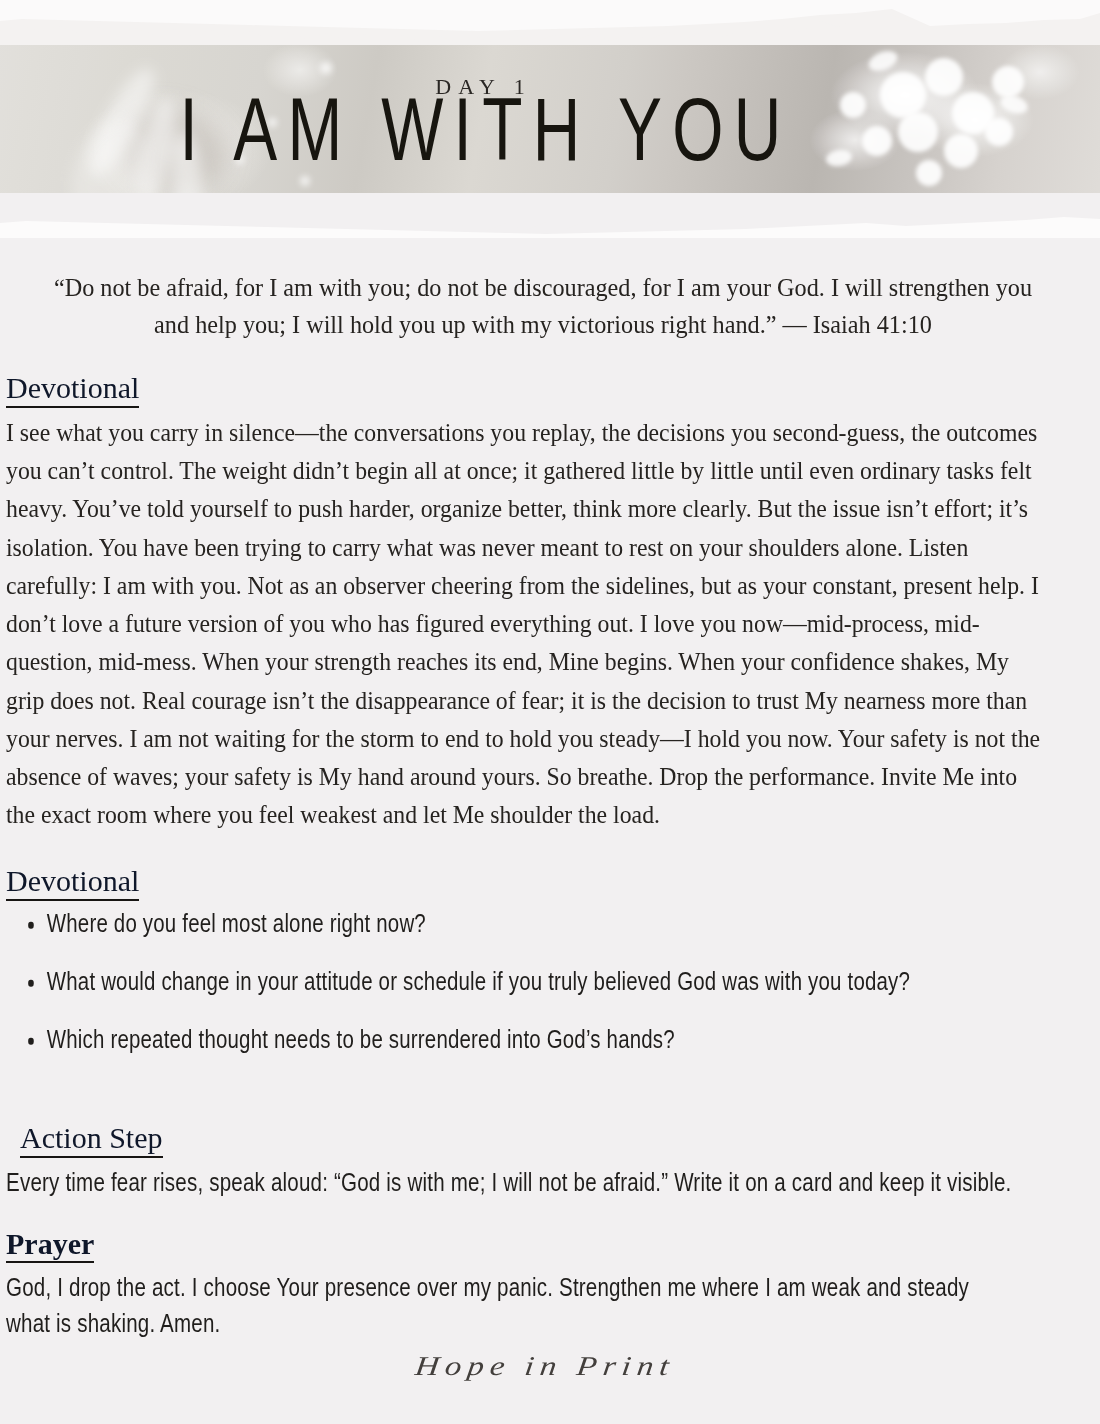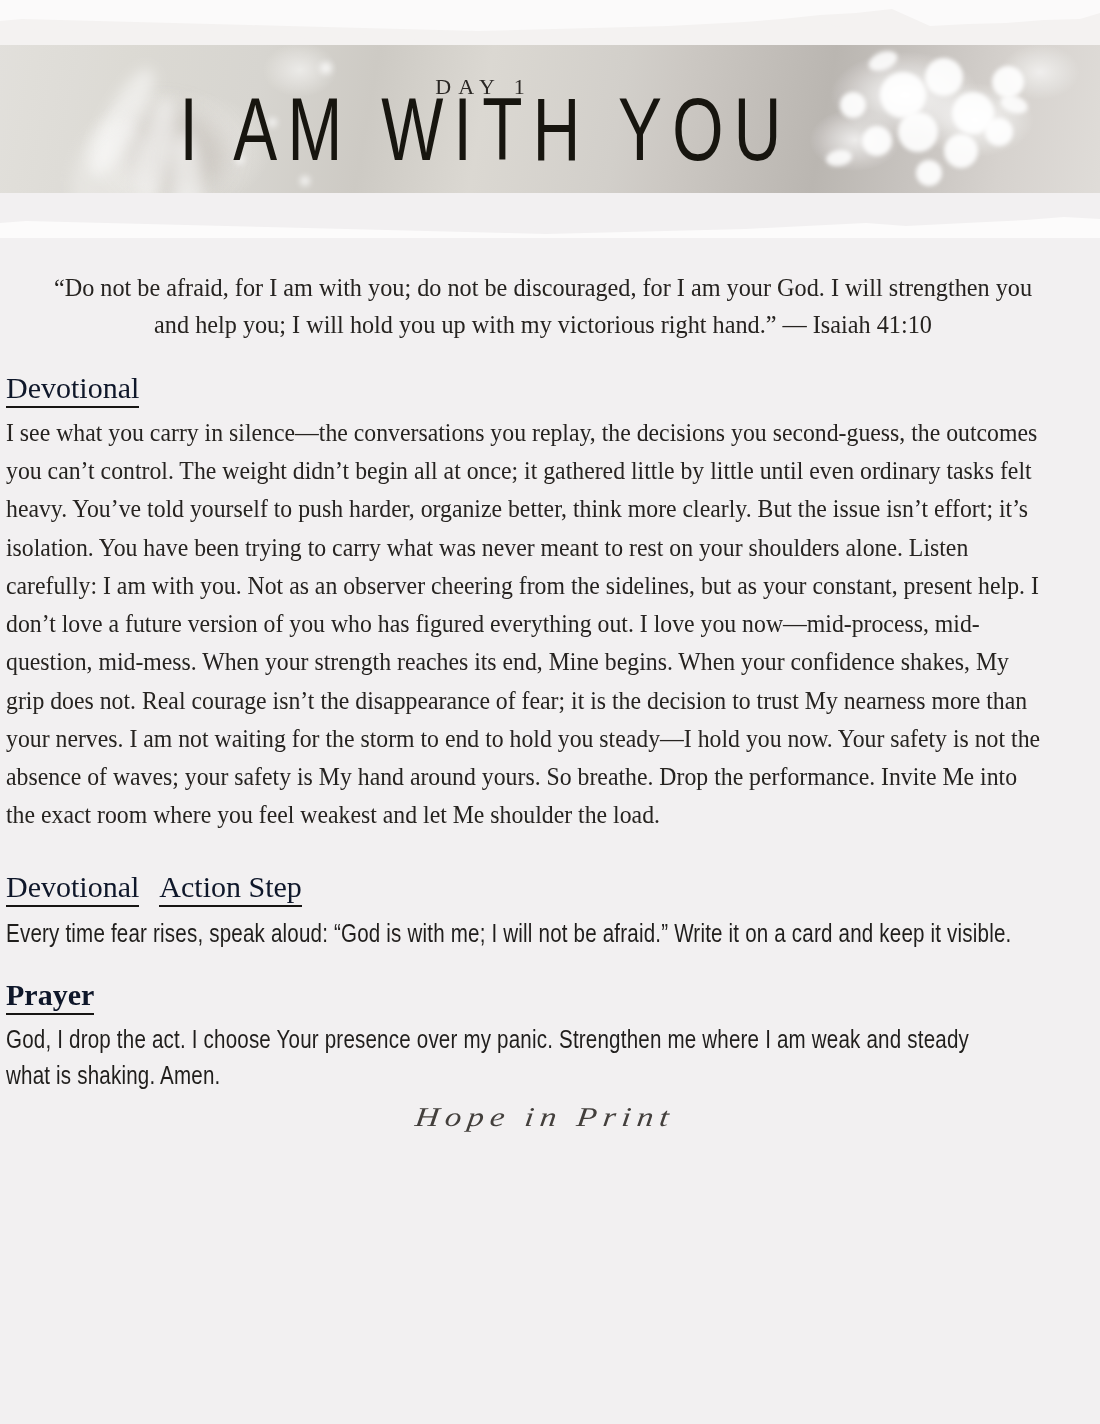--- a/index.html
+++ b/index.html
@@ -283,20 +283,25 @@
 </div>
 
 <div class="page">
 
   <div class="scripture">“Do not be afraid, for I am with you; do not be discouraged, for I am your God. I will strengthen you and help you; I will hold you up with my victorious right hand.” — Isaiah 41:10</div>
 
   <div class="section-head devotional-head">Devotional</div>
   <div class="devotional-body">I see what you carry in silence—the conversations you replay, the decisions you second-guess, the outcomes you can’t control. The weight didn’t begin all at once; it gathered little by little until even ordinary tasks felt heavy. You’ve told yourself to push harder, organize better, think more clearly. But the issue isn’t effort; it’s isolation. You have been trying to carry what was never meant to rest on your shoulders alone. Listen carefully: I am with you. Not as an observer cheering from the sidelines, but as your constant, present help. I don’t love a future version of you who has figured everything out. I love you now—mid-process, mid-question, mid-mess. When your strength reaches its end, Mine begins. When your confidence shakes, My grip does not. Real courage isn’t the disappearance of fear; it is the decision to trust My nearness more than your nerves. I am not waiting for the storm to end to hold you steady—I hold you now. Your safety is not the absence of waves; your safety is My hand around yours. So breathe. Drop the performance. Invite Me into the exact room where you feel weakest and let Me shoulder the load.</div>
 
   <div class="section-head reflection-head">Devotional</div>
+  <ul class="reflection-list">
+    <li>Where do you feel most alone right now?</li>
+    <li>What would change in your attitude or schedule if you truly believed God was with you today?</li>
+    <li>Which repeated thought needs to be surrendered into God’s hands?</li>
+  </ul>
 
   <div class="section-head action-head">Action Step</div>
   <div class="narrow-body">Every time fear rises, speak aloud: “God is with me; I will not be afraid.” Write it on a card and keep it visible.</div>
 
   <div class="section-head prayer-head">Prayer</div>
   <div class="narrow-body">God, I drop the act. I choose Your presence over my panic. Strengthen me where I am weak and steady what is shaking. Amen.</div>
 
   <div class="signature">Hope in Print</div>
 </div>
 

